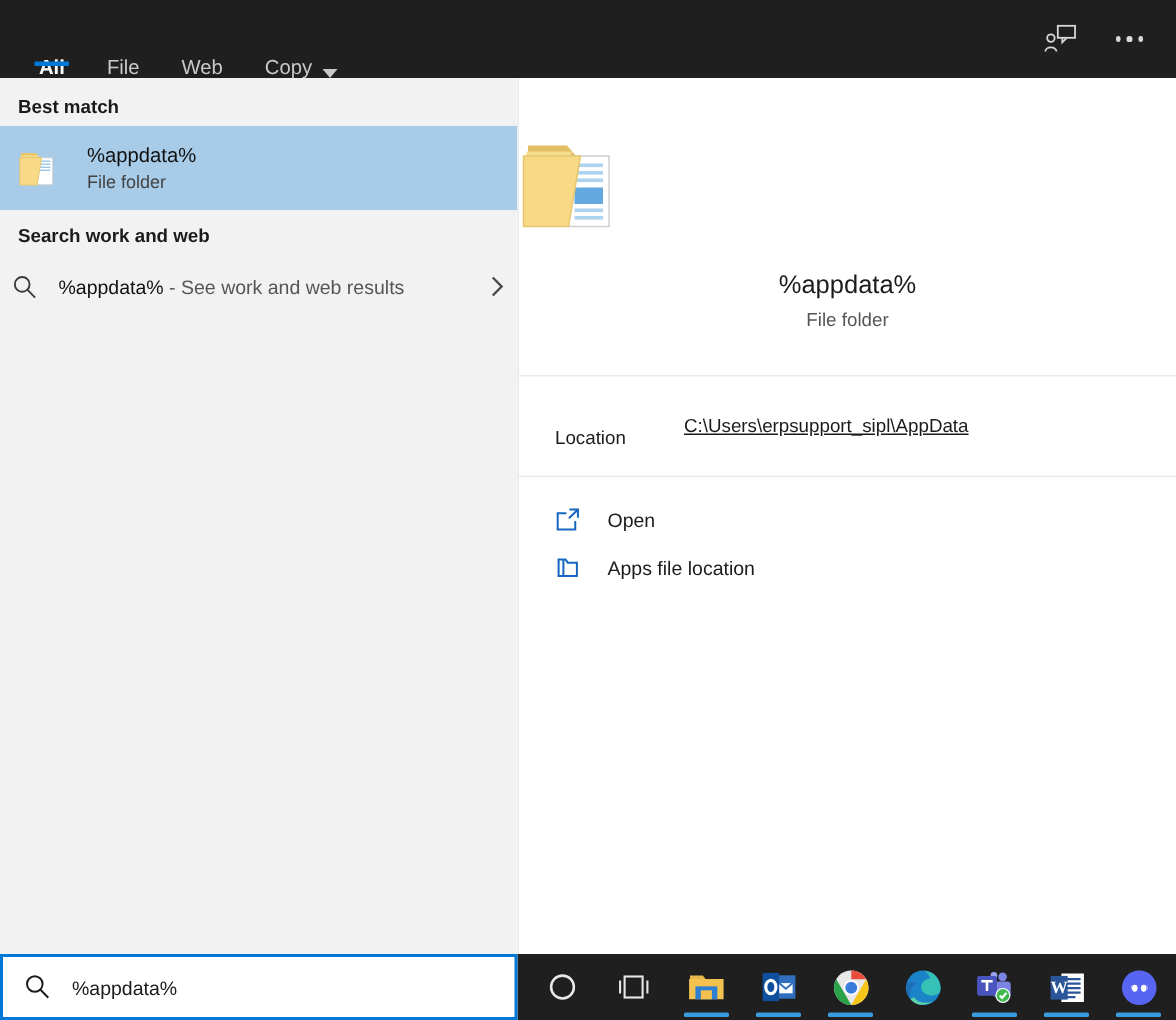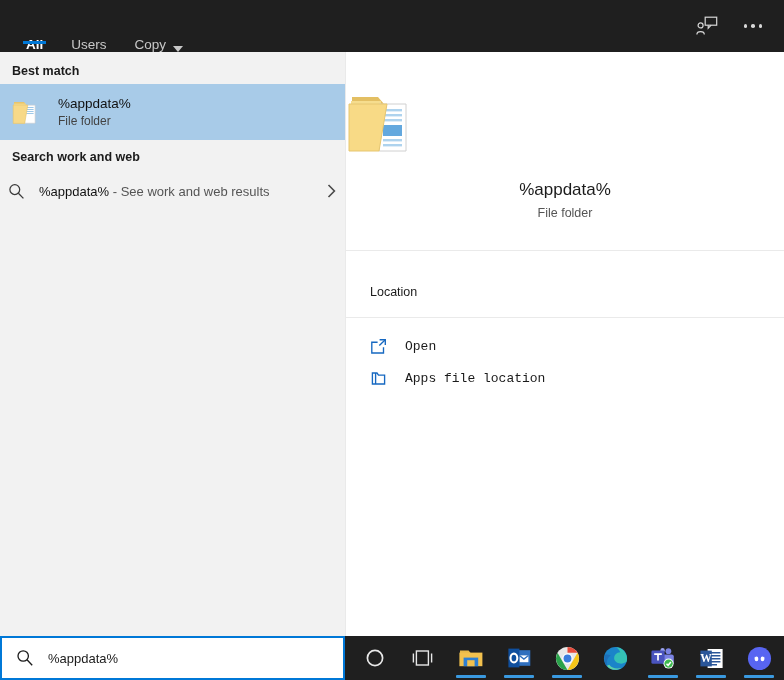--- a/index.html
+++ b/index.html
@@ -90,21 +90,21 @@
 
   .meta-row {
     display:flex; align-items:center;
     padding:18px 0 18px 0; font-size:12.5px;
   }
   .meta-key { width:110px; flex:0 0 110px; padding-left:24px; color:#1b1b1b;margin-top:16px; }
   .meta-val a {
     color:#1b1b1b; text-decoration:underline; cursor:default;
   }
 
-  .actions { padding:12px 0 0 0;font-family:Liberation Mono, monospace; }
+  .actions { padding:12px 0 0 0; }
   .action-item {
     display:flex; align-items:center; gap:18px;
     height:32px; padding:0 24px; cursor:default;
   }
   .action-label { font-size:13px; color:#1b1b1b; }
   .act-ico { width:17px; height:17px; flex:0 0 17px; display:block; }
 
   
   #taskbar {
     position:absolute; left:0; bottom:0; width:784px; height:44px;
@@ -131,21 +131,24 @@
 <body>
 
 <div id="flyout">
 
   <div id="header">
     <div class="tabs">
       <div class="tab active">
         <span>All</span>
       </div>
       <div class="tab">
-        <span>Users</span>
+        <span>File</span>
+      </div>
+      <div class="tab">
+        <span>Web</span>
       </div>
       <div class="tab">
         <span>Copy</span>
         <i class="caret"></i>
       </div>
     </div>
 
     <div class="header-right">
       <div class="hdr-btn">
         <svg width="22" height="20" viewBox="0 0 22 20" fill="none" stroke="#d8d8d8" stroke-width="1.2">
@@ -236,20 +239,23 @@
           </svg>
         </span>
         <div class="hero-name">%appdata%</div>
         <div class="hero-type">File folder</div>
       </div>
 
       <div class="preview-sep"></div>
 
       <div class="meta-row">
         <div class="meta-key">Location</div>
+        <div class="meta-val">
+          <a href="#">C:\Users\erpsupport_sipl\AppData</a>
+        </div>
       </div>
 
       <div class="preview-sep"></div>
 
       <div class="actions">
 
         <div class="action-item">
           <span class="act-ico">
             <svg width="17" height="17" viewBox="0 0 17 17" fill="none" stroke="#1668c1" stroke-width="1.35">
               <path d="M13.5 9.3 V15 H1.8 V4.2 H7.6"></path>

